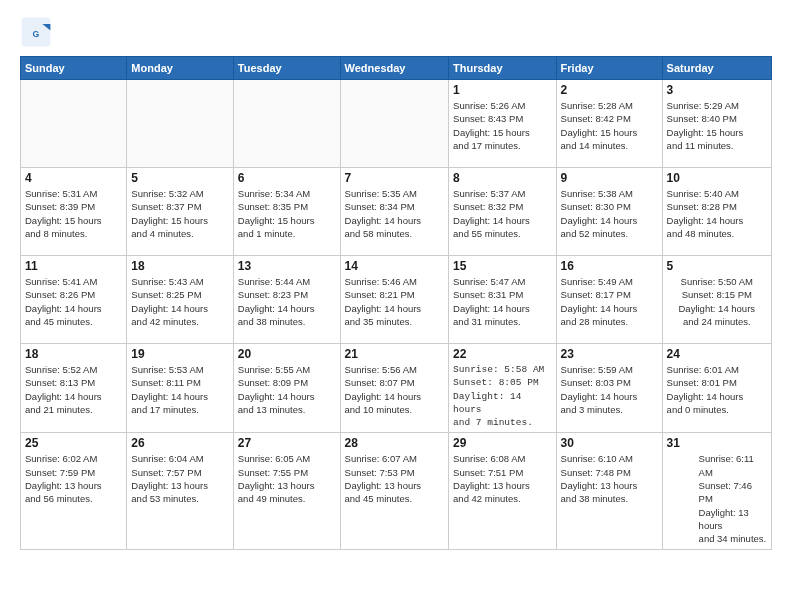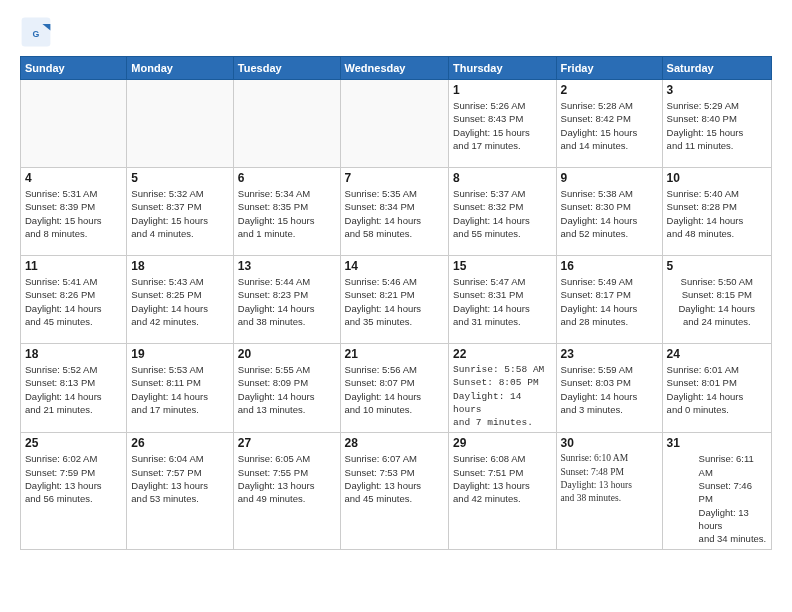--- a/index.html
+++ b/index.html
@@ -336,21 +336,21 @@
           </td>
           <td>
             <div class="day-number">29</div>
             <div class="day-info" style="white-space: pre-line;">Sunrise: 6:08 AM
 Sunset: 7:51 PM
 Daylight: 13 hours
 and 42 minutes.</div>
           </td>
           <td>
             <div class="day-number">30</div>
-            <div class="day-info" style="white-space: pre-line; font-family: Liberation Serif, serif;">Sunrise: 6:10 AM
+            <div class="day-info" style="white-space: pre-line;">Sunrise: 6:10 AM
 Sunset: 7:48 PM
 Daylight: 13 hours
 and 38 minutes.</div>
           </td>
           <td>
             <div class="day-number">31</div>
             <div class="day-info" style="white-space: pre-line; margin-left: 32px;">Sunrise: 6:11 AM
 Sunset: 7:46 PM
 Daylight: 13 hours
 and 34 minutes.</div>

